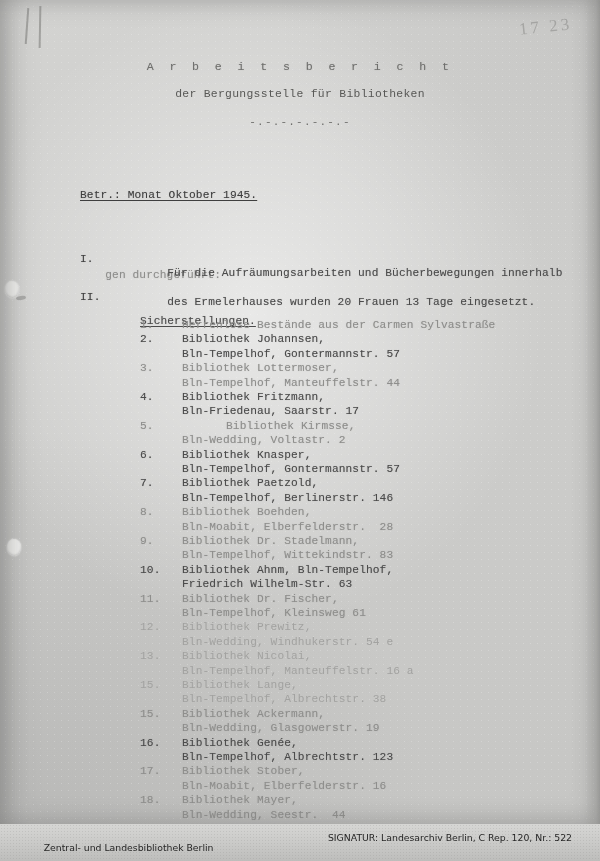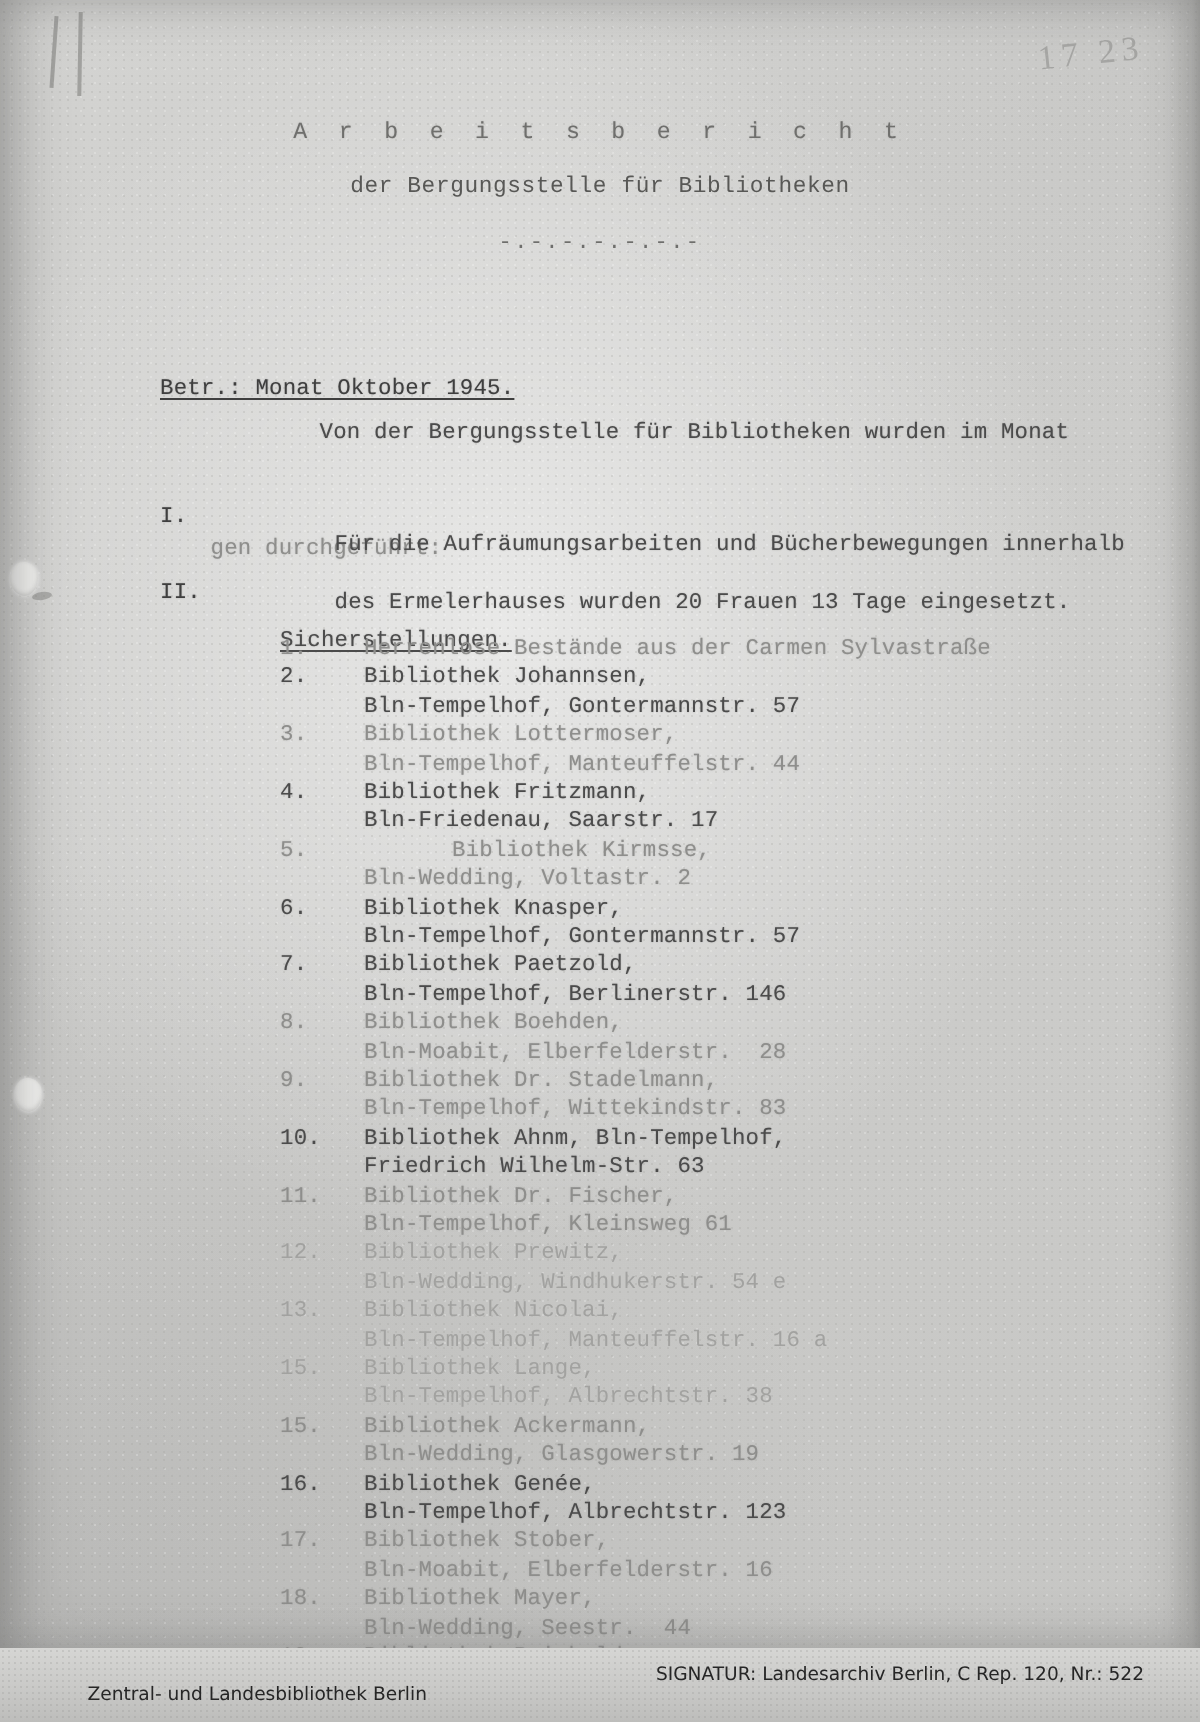--- a/index.html
+++ b/index.html
@@ -216,21 +216,21 @@
   <div class="punch-smudge"></div>
   <div class="punch p2"></div>
 
   <div class="title">A r b e i t s b e r i c h t</div>
   <div class="subtitle">der Bergungsstelle für Bibliotheken</div>
   <div class="sep">-.-.-.-.-.-.-</div>
 
   <div class="tw betr u dark">Betr.: Monat Oktober 1945.</div>
 
   <div class="tw intro">
-    <span>        Von der Bergungsstelle für Bibliotheken wurden im Monat</span><br>
+    <br>
     <br>
     <span class="faded">gen durchgeführt:</span>
   </div>
 
   <div class="tw sec1-num dark">I.</div>
   <div class="tw sec1-body">
     <span>Für die Aufräumungsarbeiten und Bücherbewegungen innerhalb</span><br>
     <span>des Ermelerhauses wurden 20 Frauen 13 Tage eingesetzt.</span>
   </div>
 

